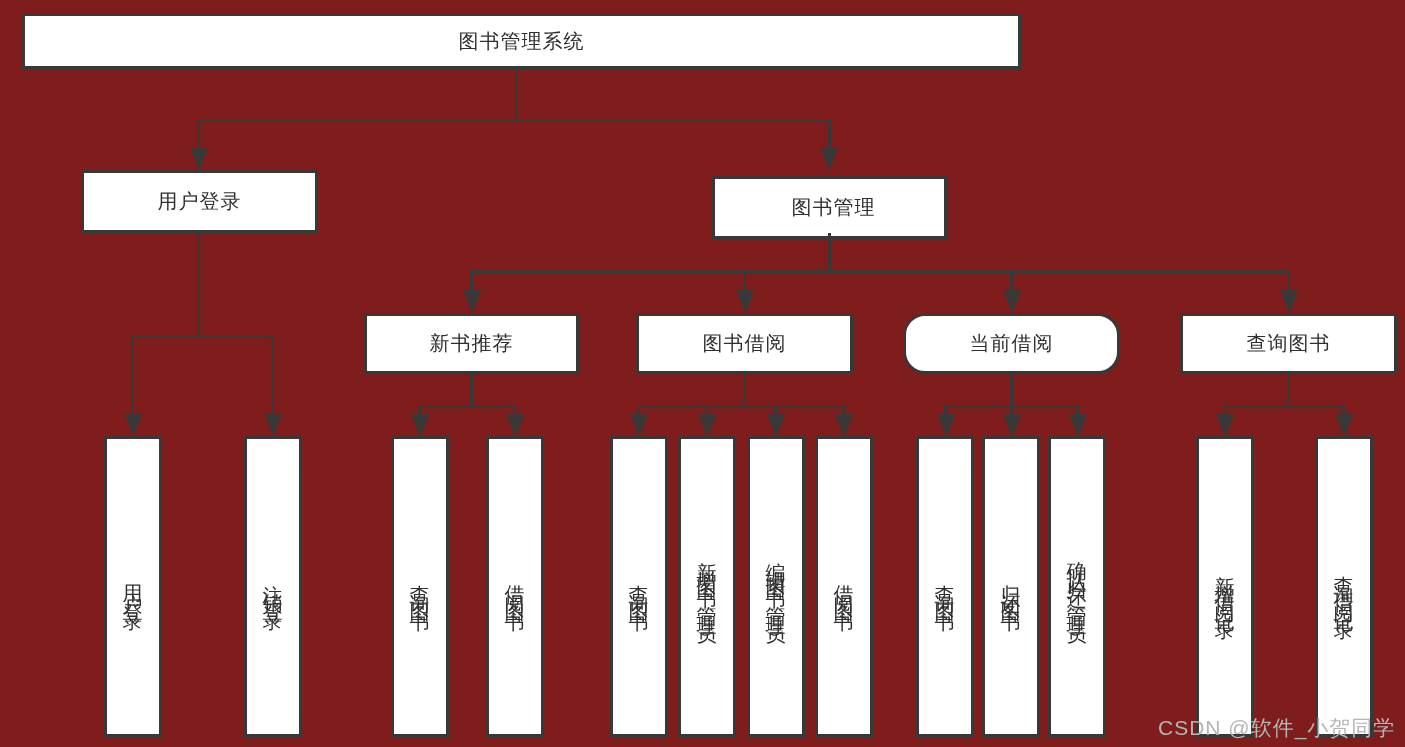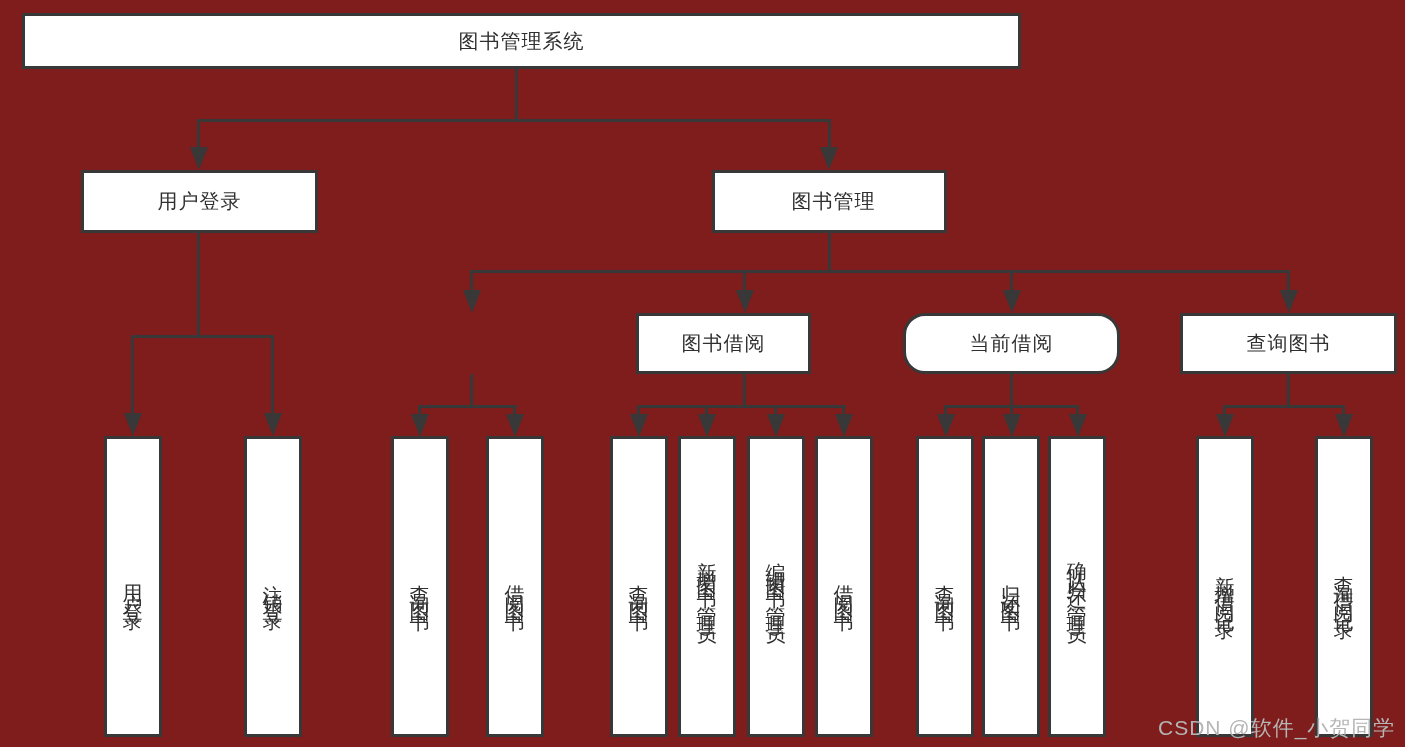--- a/index.html
+++ b/index.html
@@ -69,21 +69,21 @@
   <div class="vline" style="left:515px;top:69px;height:50px;"></div>
   <div class="hline" style="left:197px;top:119px;width:634px;"></div>
   <div class="vline" style="left:197px;top:121px;height:27px;"></div>
   <div class="arrowhead" style="left:190px;top:147px;"></div>
   <div class="vline" style="left:828px;top:121px;height:27px;"></div>
   <div class="arrowhead" style="left:820px;top:147px;"></div>
 
   <div class="box" style="left:81px;top:170px;width:237px;height:63px;">
     <span>用户登录</span>
   </div>
-  <div class="box" style="left:712px;top:170px;width:235px;height:63px;padding-left:8px;">
+  <div class="box" style="left:712px;top:176px;width:235px;height:63px;padding-left:8px;">
     <span>图书管理</span>
   </div>
 
   <div class="vline" style="left:197px;top:233px;height:104px;"></div>
   <div class="hline" style="left:131px;top:335px;width:143px;"></div>
   <div class="vline" style="left:131px;top:337px;height:77px;"></div>
   <div class="arrowhead" style="left:124px;top:413px;"></div>
   <div class="vline" style="left:271px;top:337px;height:77px;"></div>
   <div class="arrowhead" style="left:264px;top:413px;"></div>
 
@@ -91,21 +91,24 @@
   <div class="hline" style="left:470px;top:270px;width:820px;"></div>
   <div class="vline" style="left:470px;top:272px;height:20px;"></div>
   <div class="arrowhead" style="left:463px;top:290px;"></div>
   <div class="vline" style="left:743px;top:272px;height:20px;"></div>
   <div class="arrowhead" style="left:736px;top:290px;"></div>
   <div class="vline" style="left:1010px;top:272px;height:20px;"></div>
   <div class="arrowhead" style="left:1003px;top:290px;"></div>
   <div class="vline" style="left:1287px;top:272px;height:20px;"></div>
   <div class="arrowhead" style="left:1280px;top:290px;"></div>
 
-  <div class="box" style="left:636px;top:313px;width:175px;height:61px;text-align:right;">
+  <div class="box" style="left:364px;top:313px;width:215px;height:61px;">
+    <span>新书推荐</span>
+  </div>
+  <div class="box" style="left:636px;top:313px;width:217px;height:61px;text-align:right;">
     <span>图书借阅</span>
   </div>
   <div class="box" style="left:903px;top:313px;width:217px;height:61px;border-radius:22px;">
     <span>当前借阅</span>
   </div>
   <div class="box" style="left:1180px;top:313px;width:217px;height:61px;">
     <span>查询图书</span>
   </div>
 
   <div class="vline" style="left:470px;top:374px;height:33px;"></div>

